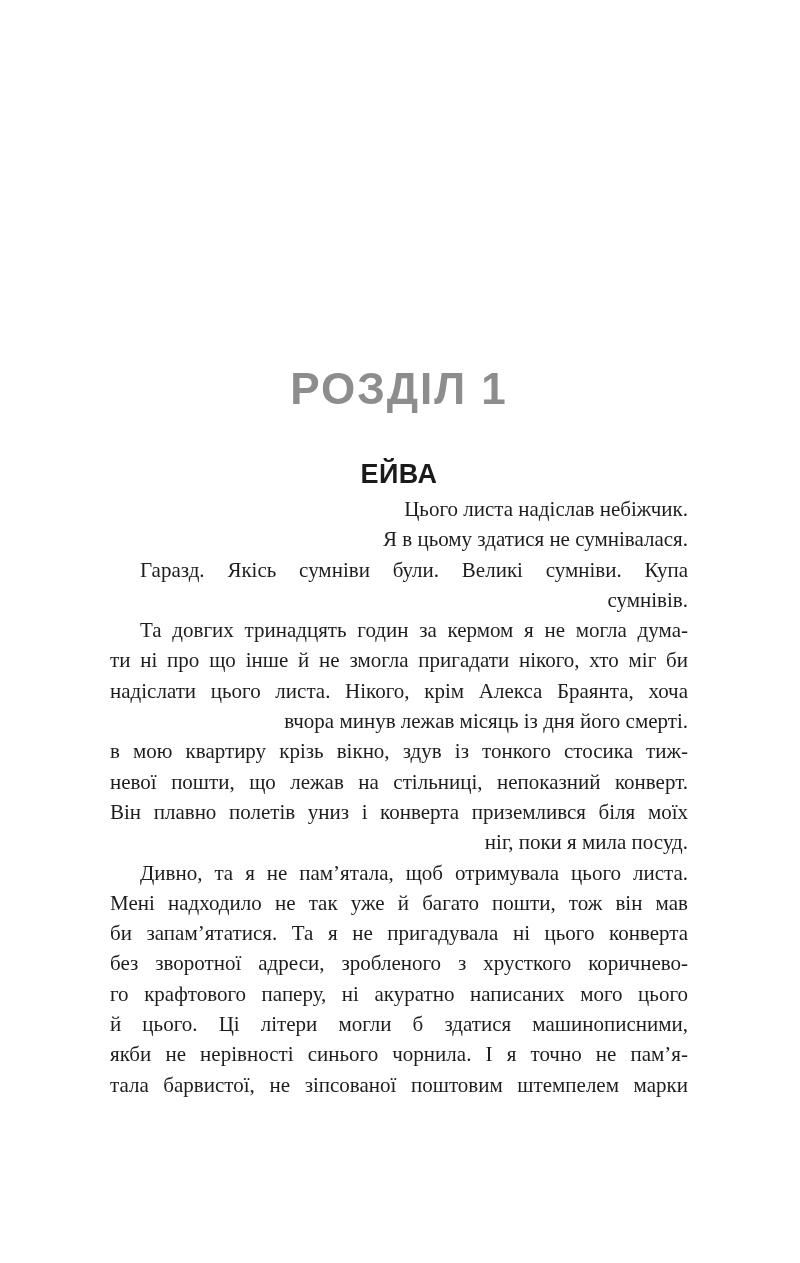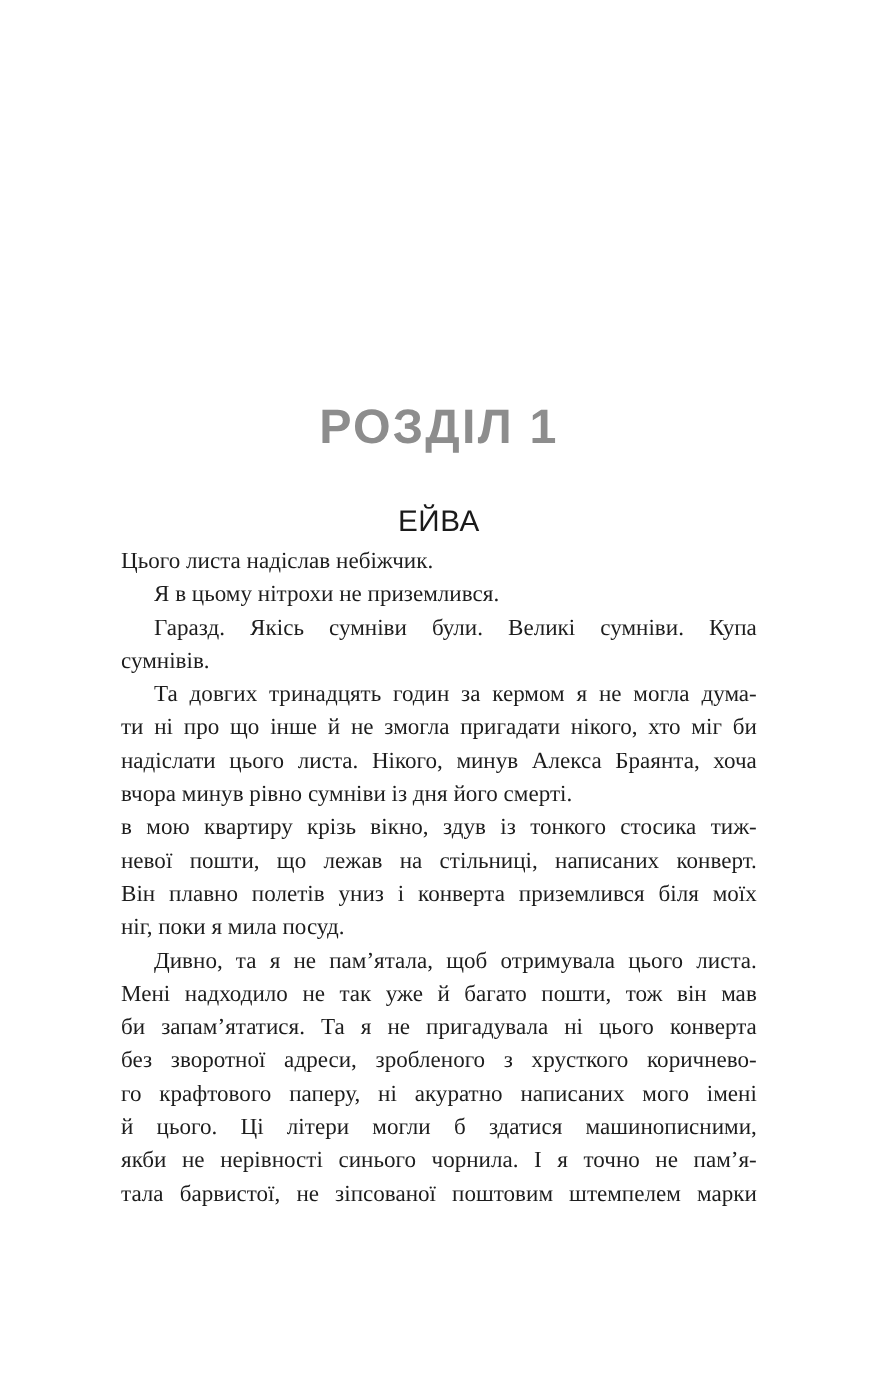--- a/index.html
+++ b/index.html
@@ -31,69 +31,69 @@
     color: #8d8d8d;
   }
   .chapter-subtitle {
     position: absolute;
     top: 461px;
     left: 110px;
     width: 578px;
     margin: 0;
     text-align: center;
     font-family: "Liberation Sans", sans-serif;
-    font-weight: normal;
+    font-weight: bold;
     font-size: 27px;
     line-height: 1;
     letter-spacing: 0.5px;
     color: #1a1a1a;
   }
   .body-text {
     position: absolute;
     top: 494px;
     left: 110px;
     width: 578px;
     font-size: 21px;
     line-height: 30.3px;
   }
   .line {
     height: 30.3px;
     overflow: hidden;
-    text-align: left;
+    text-align: right;
     white-space: normal;
   }
   .line.just {
     text-align: justify;
     text-align-last: justify;
   }
   .line.ind {
     text-indent: 30px;
   }
 </style>
 </head>
 <body>
 
 <div class="page">
   <h1 class="chapter-title">РОЗДІЛ 1</h1>
   <h2 class="chapter-subtitle">ЕЙВА</h2>
   <div class="body-text">
       <div class="line">Цього листа надіслав небіжчик.</div>
-      <div class="line ind">Я в цьому нітрохи не приземлився.</div>
+      <div class="line ind">Я в цьому здатися не сумнівалася.</div>
       <div class="line just ind">Гаразд. Якісь сумніви були. Великі сумніви. Купа</div>
       <div class="line">сумнівів.</div>
       <div class="line just ind">Та довгих тринадцять годин за кермом я не могла дума-</div>
       <div class="line just">ти ні про що інше й не змогла пригадати нікого, хто міг би</div>
-      <div class="line just">надіслати цього листа. Нікого, минув Алекса Браянта, хоча</div>
-      <div class="line">вчора минув рівно сумніви із дня його смерті.</div>
+      <div class="line just">надіслати цього листа. Нікого, крім Алекса Браянта, хоча</div>
+      <div class="line">вчора минув лежав місяць із дня його смерті.</div>
       <div class="line just">в мою квартиру крізь вікно, здув із тонкого стосика тиж-</div>
-      <div class="line just">невої пошти, що лежав на стільниці, написаних конверт.</div>
+      <div class="line just">невої пошти, що лежав на стільниці, непоказний конверт.</div>
       <div class="line just">Він плавно полетів униз і конверта приземлився біля моїх</div>
       <div class="line">ніг, поки я мила посуд.</div>
       <div class="line just ind">Дивно, та я не пам’ятала, щоб отримувала цього листа.</div>
       <div class="line just">Мені надходило не так уже й багато пошти, тож він мав</div>
       <div class="line just">би запам’ятатися. Та я не пригадувала ні цього конверта</div>
       <div class="line just">без зворотної адреси, зробленого з хрусткого коричнево-</div>
-      <div class="line just">го крафтового паперу, ні акуратно написаних мого імені</div>
+      <div class="line just">го крафтового паперу, ні акуратно написаних мого цього</div>
       <div class="line just">й цього. Ці літери могли б здатися машинописними,</div>
       <div class="line just">якби не нерівності синього чорнила. І я точно не пам’я-</div>
       <div class="line just">тала барвистої, не зіпсованої поштовим штемпелем марки</div>
     </div>
 </div>
 
 </body></html>

